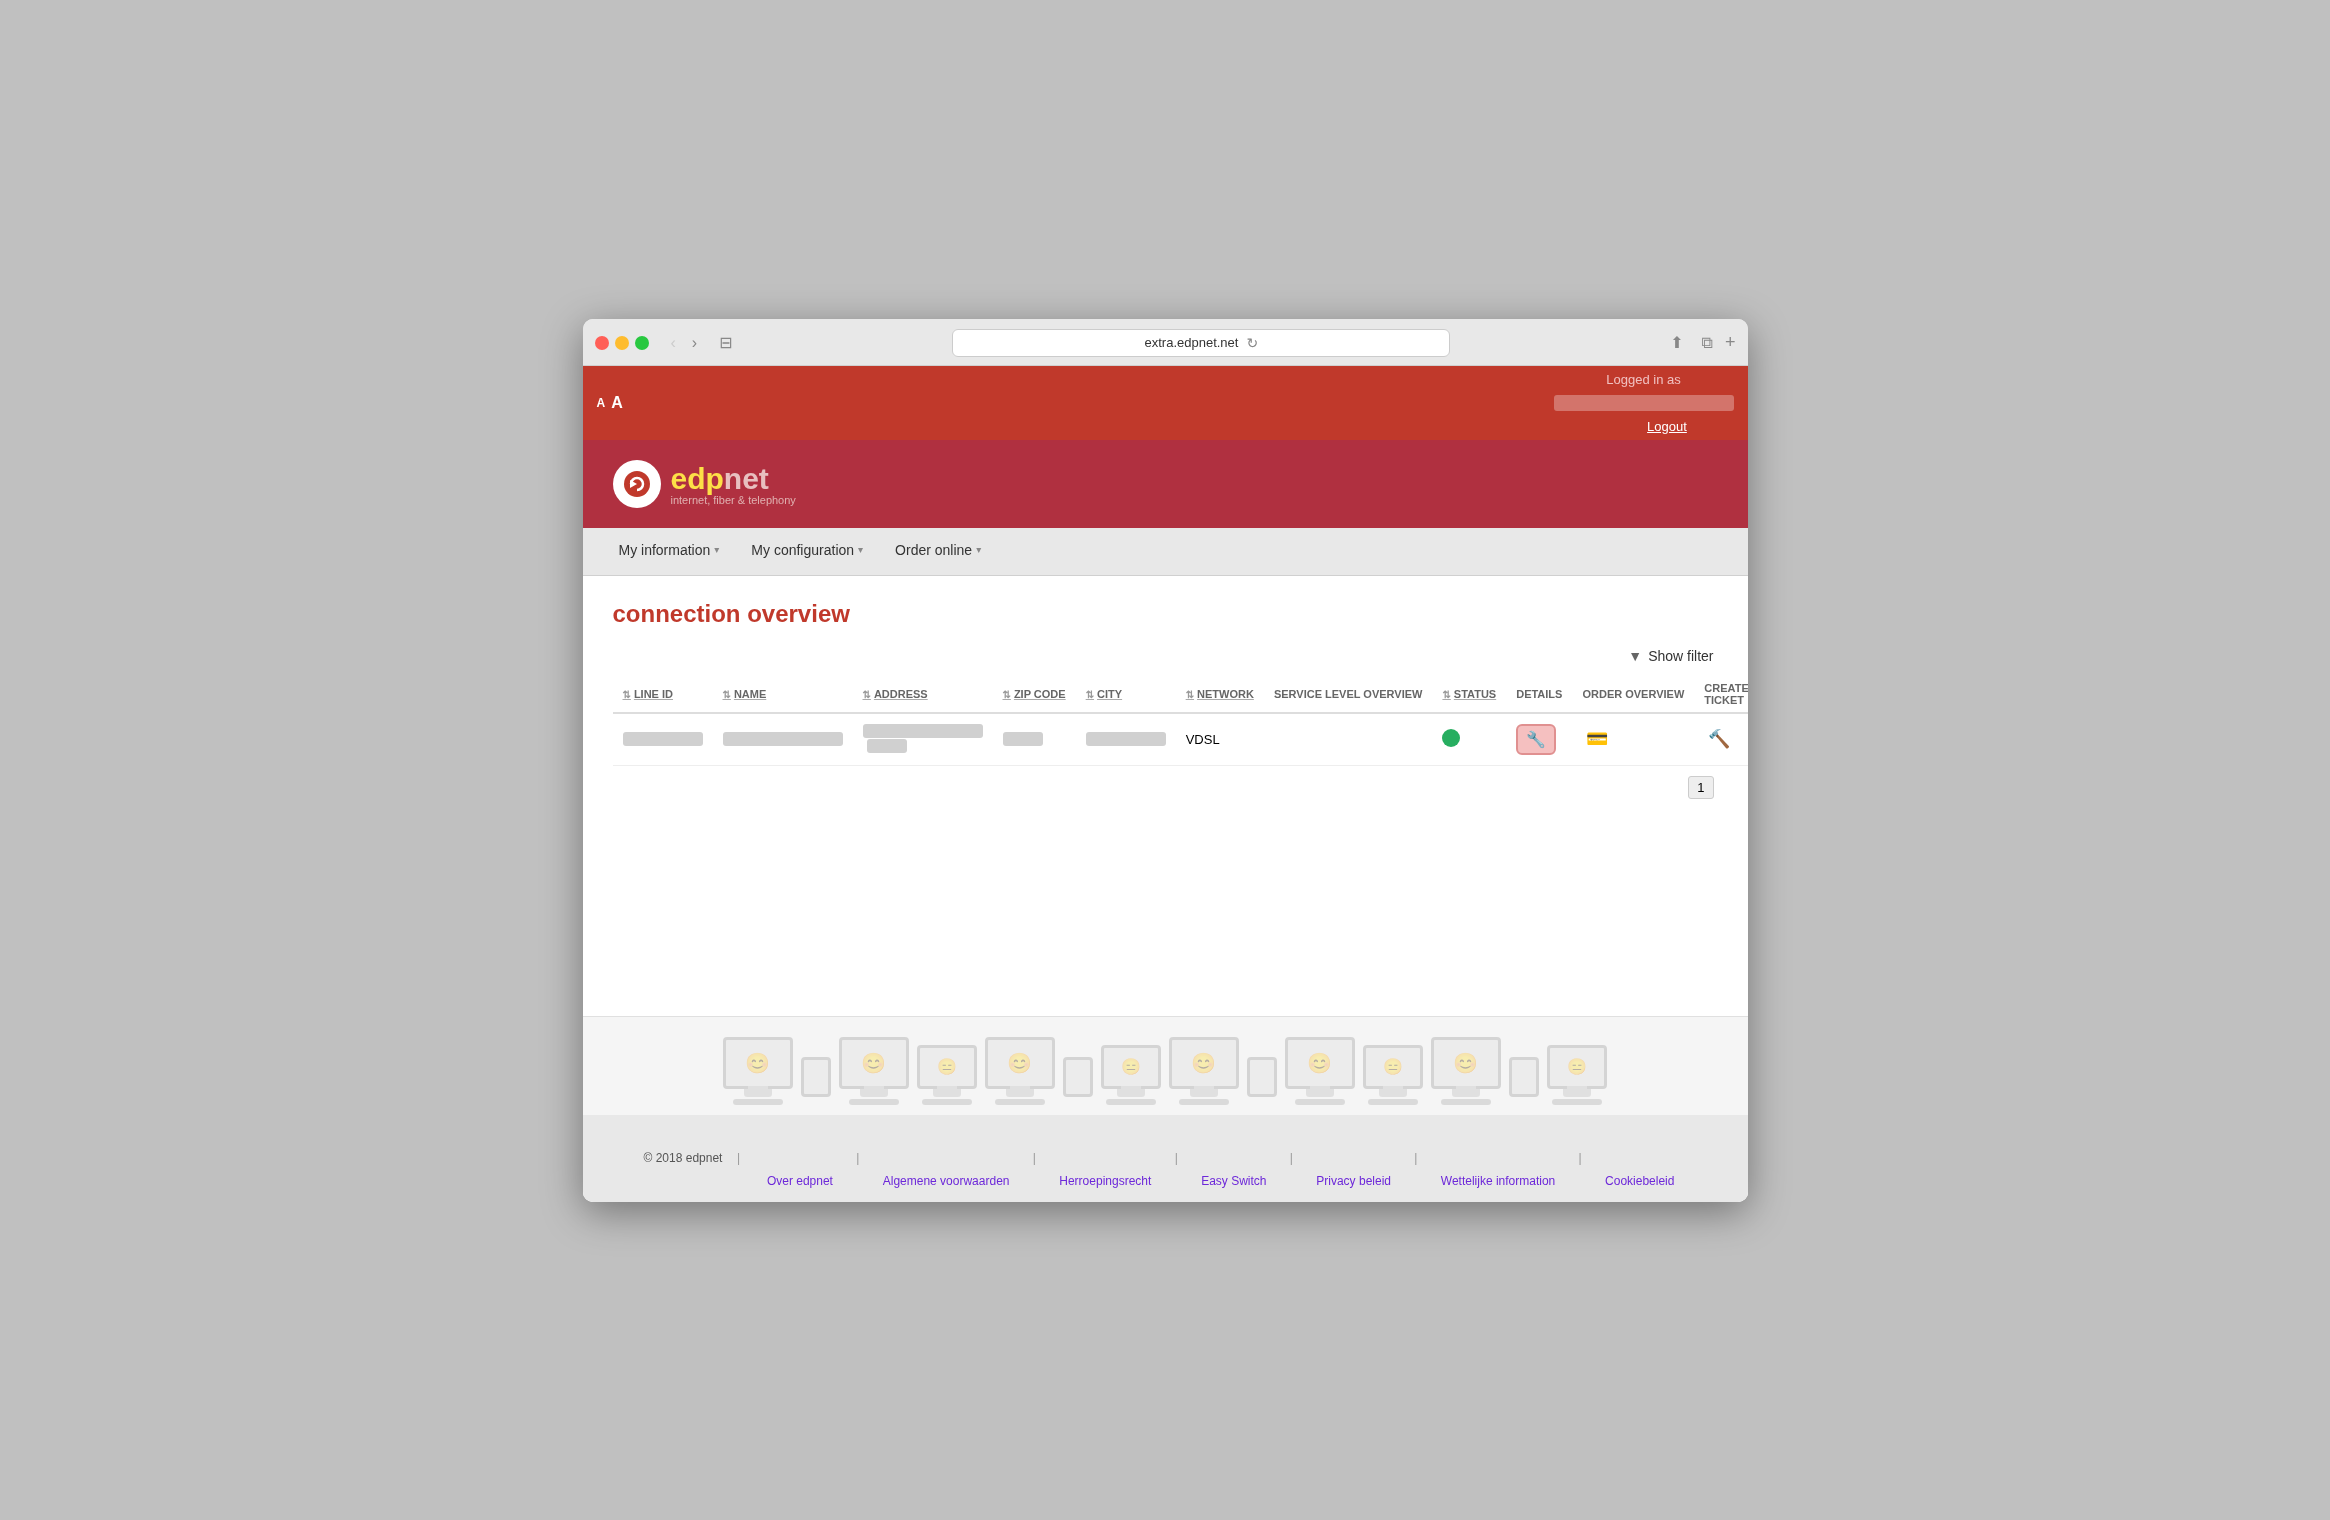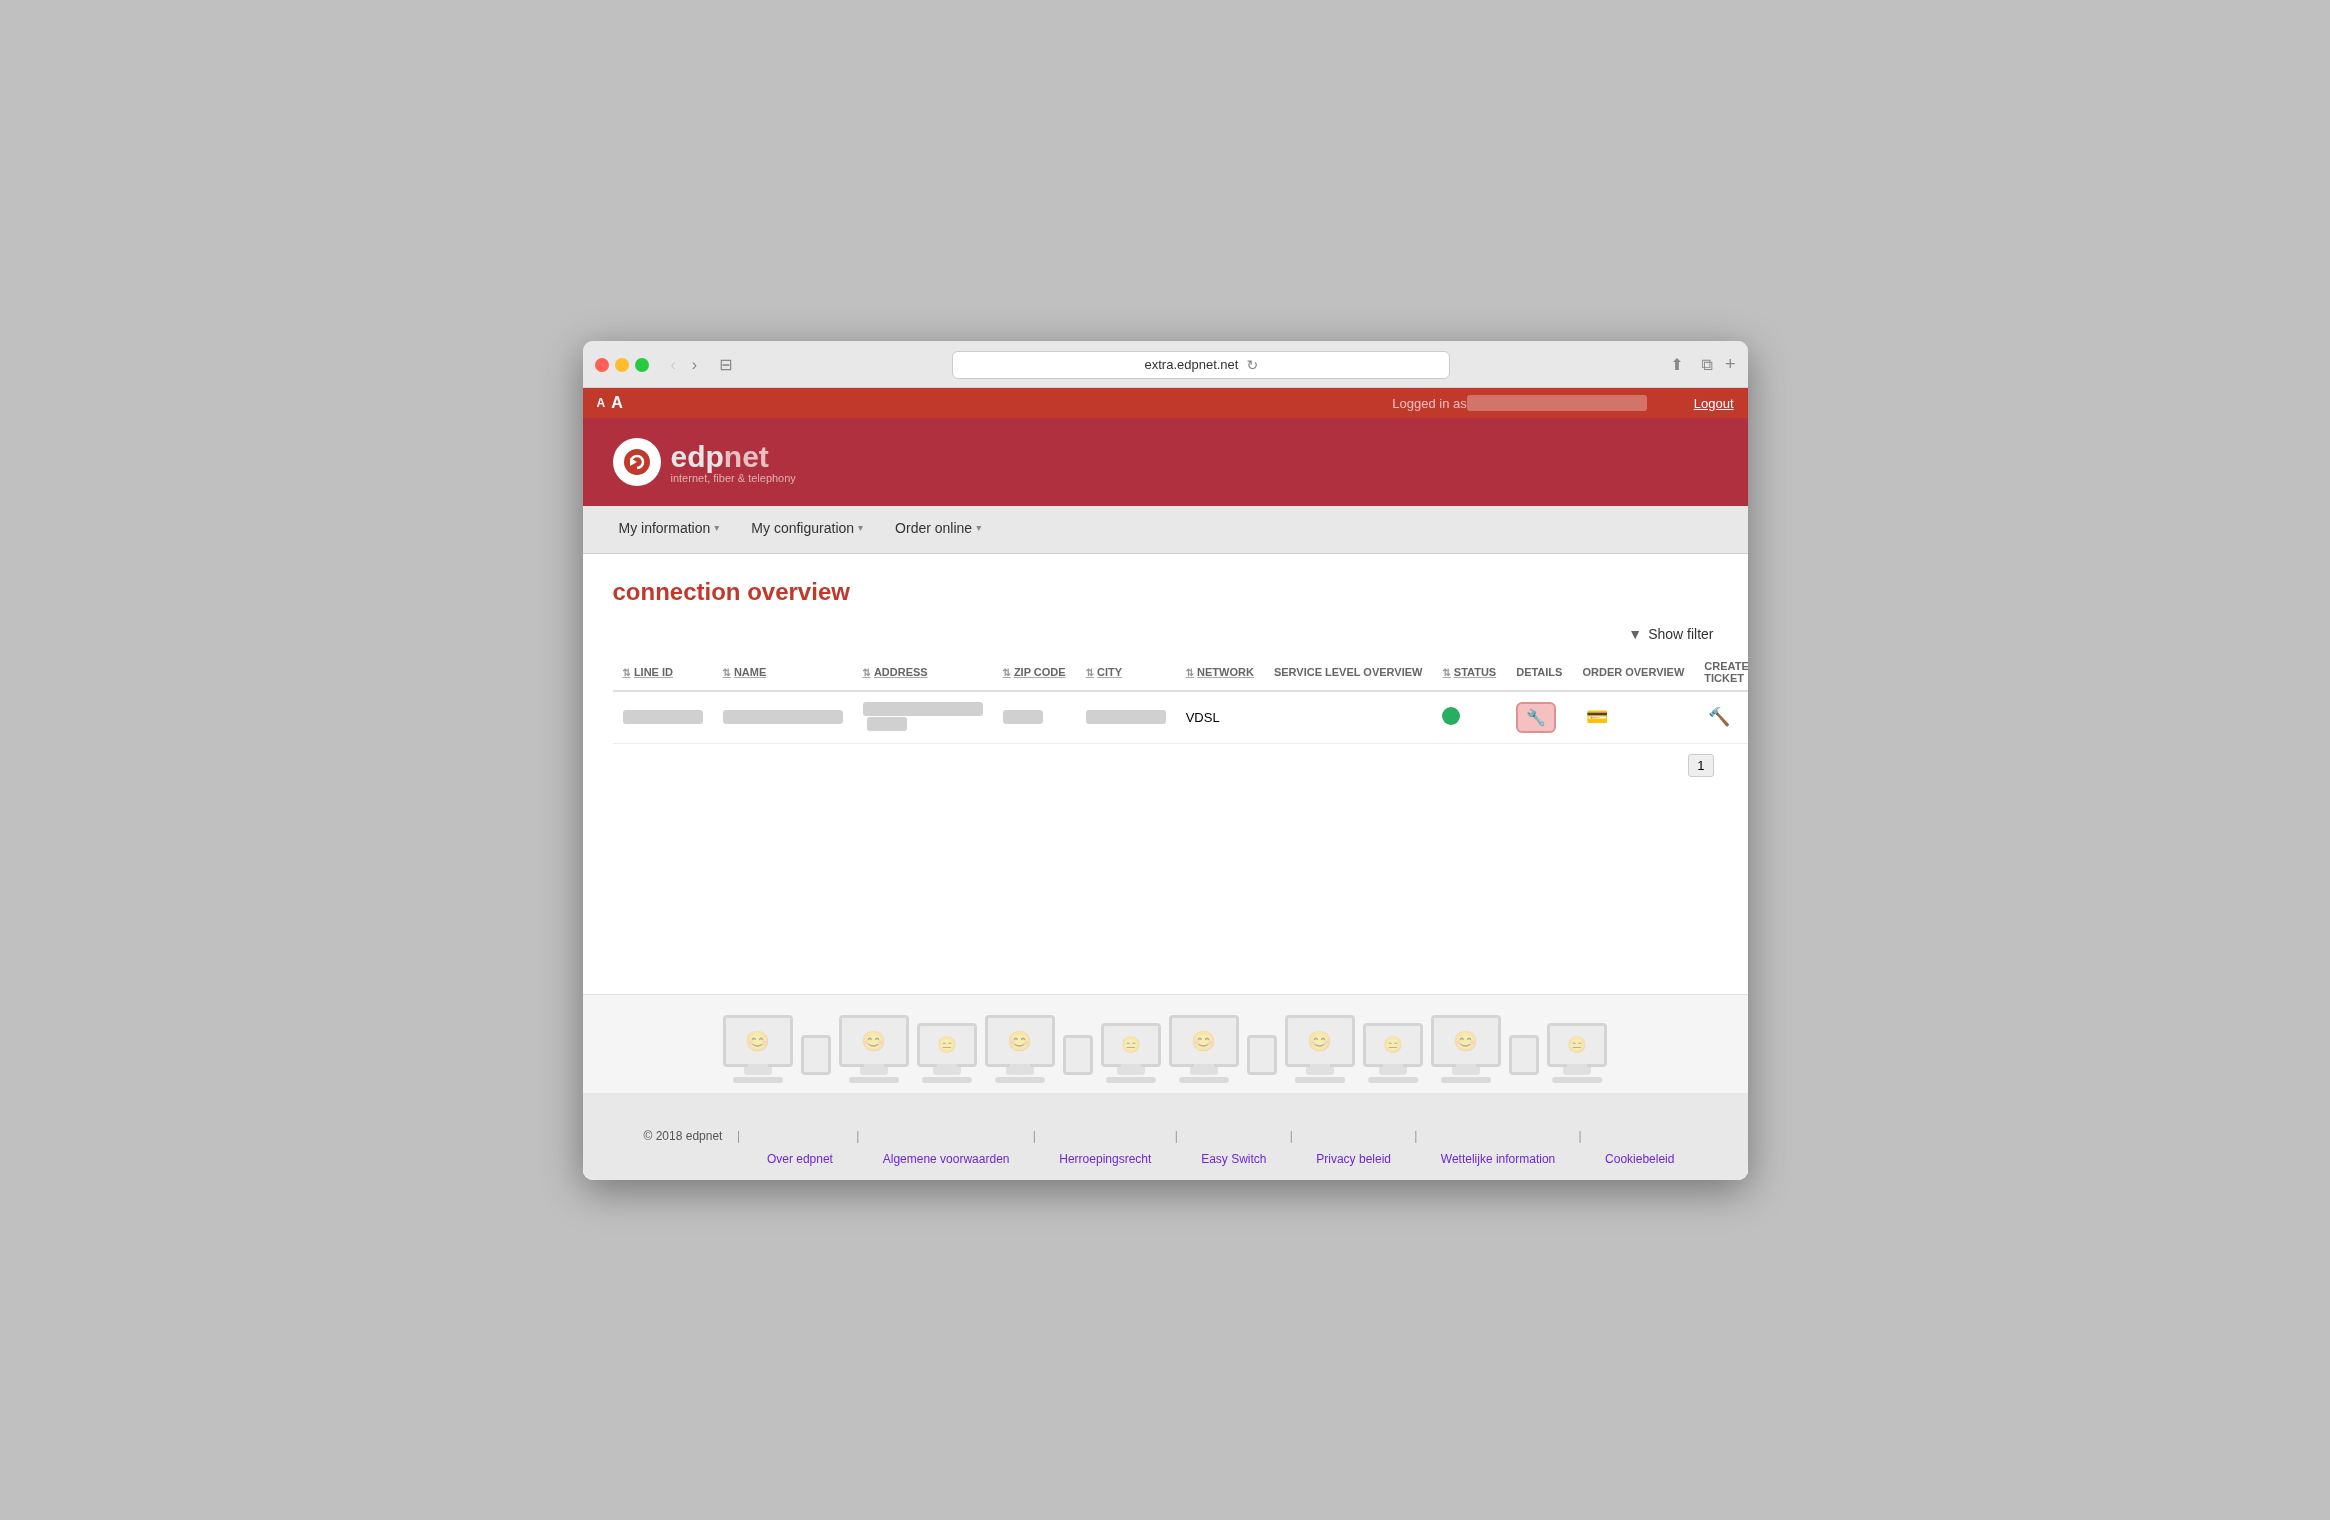--- a/index.html
+++ b/index.html
@@ -130,23 +130,25 @@
     .font-controls {
       display: flex;
       gap: 6px;
       align-items: center;
     }
     .font-small { font-size: 12px; color: white; font-weight: bold; }
     .font-large { font-size: 16px; color: white; font-weight: bold; }
 
     .user-area {
       display: flex;
-      align-items: flex-end;
+      align-items: center;
+      gap: 8px;
       font-size: 13px;
       color: white;
+      flex-direction: column;
     }
     .logged-in-text { color: #f0c0c0; }
     .username-blur {
       background: rgba(255,255,255,0.3);
       color: transparent;
       border-radius: 3px;
       padding: 0 4px;
       font-size: 13px;
       user-select: none;
       min-width: 180px;
@@ -182,21 +184,21 @@
       align-items: center;
       justify-content: center;
       font-size: 22px;
       color: #c0392b;
     }
     .logo-text-main {
       font-size: 30px;
       font-weight: bold;
       color: white;
     }
-    .logo-text-main span { color: #e5e5e5; }
+    .logo-text-main span { color: #fde047; }
     .logo-tagline {
       font-size: 11px;
       color: #e0b0b0;
       margin-top: -2px;
     }
 
     
     .main-nav {
       background: #e8e8e8;
       padding: 0 20px;

